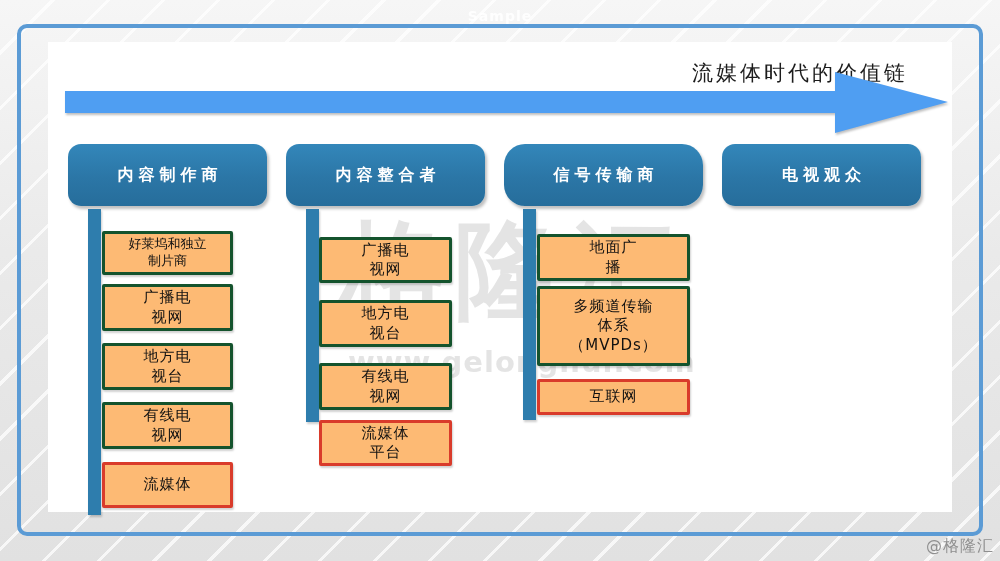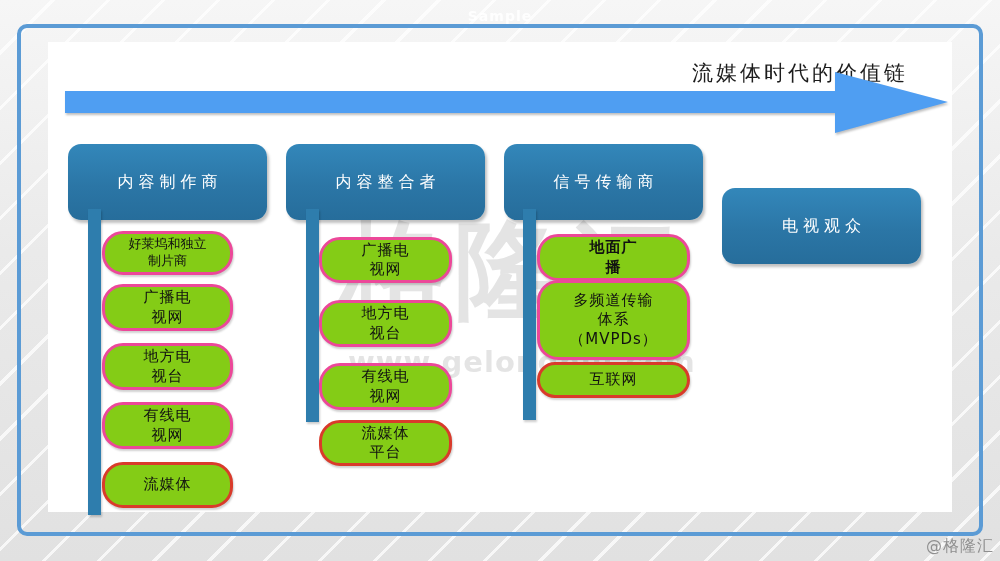--- a/index.html
+++ b/index.html
@@ -39,35 +39,35 @@
     position:absolute;left:300px;top:303px;z-index:1;
     font-size:29px;font-weight:bold;letter-spacing:1px;
     color:rgba(130,130,130,0.22);
   }
   .diagram-title{
     position:absolute;left:0;top:17px;width:860px;z-index:2;
     text-align:right;font-size:21px;color:#1c1c1c;letter-spacing:3px;
   }
   .arrow-svg{position:absolute;left:0;top:0;z-index:2;}
   .col-header{
-    position:absolute;width:199px;height:76px;z-index:2;
+    position:absolute;width:199px;height:62px;z-index:2;
     background:linear-gradient(180deg,#3387ba 0%,#2b76a6 55%,#266d9b 100%);
-    border-radius:13px;color:#ffffff;font-weight:normal;font-size:16px;
+    border-radius:13px;color:#ffffff;font-weight:bold;font-size:16px;
     letter-spacing:5px;text-indent:5px;
     display:flex;align-items:center;justify-content:center;
     box-shadow:2px 3px 3px rgba(0,0,0,0.25);
     top:102px;
   }
   .vbar{
     position:absolute;width:13px;z-index:2;top:167px;
     background:#2e7dad;box-shadow:1px 2px 2px rgba(0,0,0,0.2);
   }
   .box{
     position:absolute;z-index:2;box-sizing:border-box;
-    background:#84cc16;border:3px solid #ec4899;border-radius:21px;
+    background:#fdba74;border:3px solid #14532d;border-radius:2px;
     display:flex;align-items:center;justify-content:center;
     text-align:center;white-space:pre-line;
     font-size:15px;line-height:1.3;color:#111111;letter-spacing:1px;
     box-shadow:1px 2px 2px rgba(0,0,0,0.18);
   }
   .box.red{border-color:#d93b2b;}
   .box.small{font-size:13px;letter-spacing:0;}
 </style>
 </head>
 <body>
@@ -84,22 +84,22 @@
     <div class="wm-site">www.gelonghui.com</div>
 
     <div class="diagram-title">流媒体时代的价值链</div>
 
     <svg class="arrow-svg" width="904" height="470" viewBox="0 0 904 470">
       <polygon points="17,49 787,49 787,30 900,60 787,91 787,71 17,71" fill="#4f9ef2" stroke="none" style="filter:drop-shadow(1px 2px 1px rgba(0,0,0,0.25));"></polygon>
     </svg>
 
     <div class="col-header" style="left:20px;">内容制作商</div>
     <div class="col-header" style="left:238px;text-align:right;">内容整合者</div>
-    <div class="col-header" style="left:456px;">信号传输商</div>
-    <div class="col-header" style="left:674px;margin-top:44px;">电视观众</div>
+    <div class="col-header" style="left:456px;border-radius:21px;">信号传输商</div>
+    <div class="col-header" style="left:674px;">电视观众</div>
 
     <div class="vbar" style="left:40px;height:306px;"></div>
     <div class="vbar" style="left:258px;height:213px;"></div>
     <div class="vbar" style="left:475px;height:211px;"></div>
 
     <div class="box small" style="left:54px;top:189px;width:131px;height:44px;">好莱坞和独立
 制片商</div>
     <div class="box" style="left:54px;top:242px;width:131px;height:47px;">广播电
 视网</div>
     <div class="box" style="left:54px;top:301px;width:131px;height:47px;">地方电
@@ -110,24 +110,24 @@
 
     <div class="box" style="left:271px;top:195px;width:133px;height:46px;">广播电
 视网</div>
     <div class="box" style="left:271px;top:258px;width:133px;height:47px;">地方电
 视台</div>
     <div class="box" style="left:271px;top:321px;width:133px;height:47px;">有线电
 视网</div>
     <div class="box red" style="left:271px;top:378px;width:133px;height:46px;">流媒体
 平台</div>
 
-    <div class="box" style="left:489px;top:192px;width:153px;height:47px;font-weight:bold;">地面广
+    <div class="box" style="left:489px;top:192px;width:153px;height:47px;">地面广
 播</div>
-    <div class="box" style="left:489px;top:238px;width:153px;height:80px;">多频道传输
+    <div class="box" style="left:489px;top:244px;width:153px;height:80px;">多频道传输
 体系
 （MVPDs）</div>
-    <div class="box red" style="left:489px;top:320px;width:153px;height:36px;">互联网</div>
+    <div class="box red" style="left:489px;top:337px;width:153px;height:36px;">互联网</div>
 
   </div>
 
   <div class="credit">@格隆汇</div>
 
 </div>
 
 </body></html>

